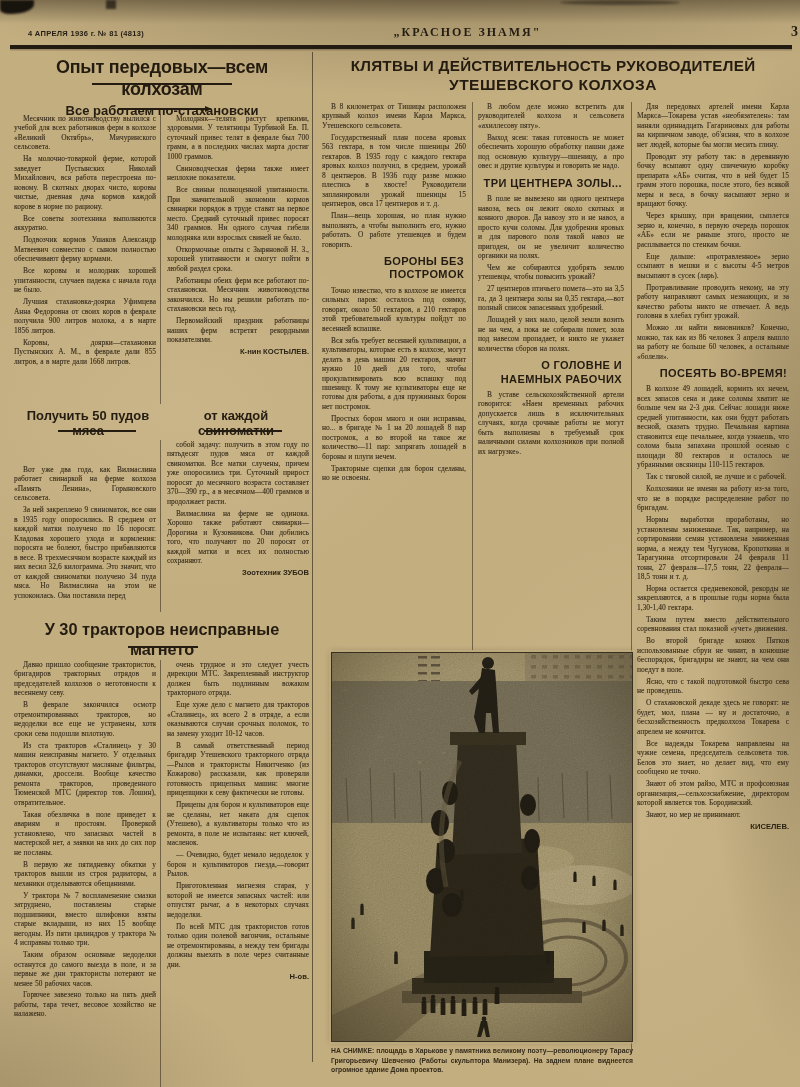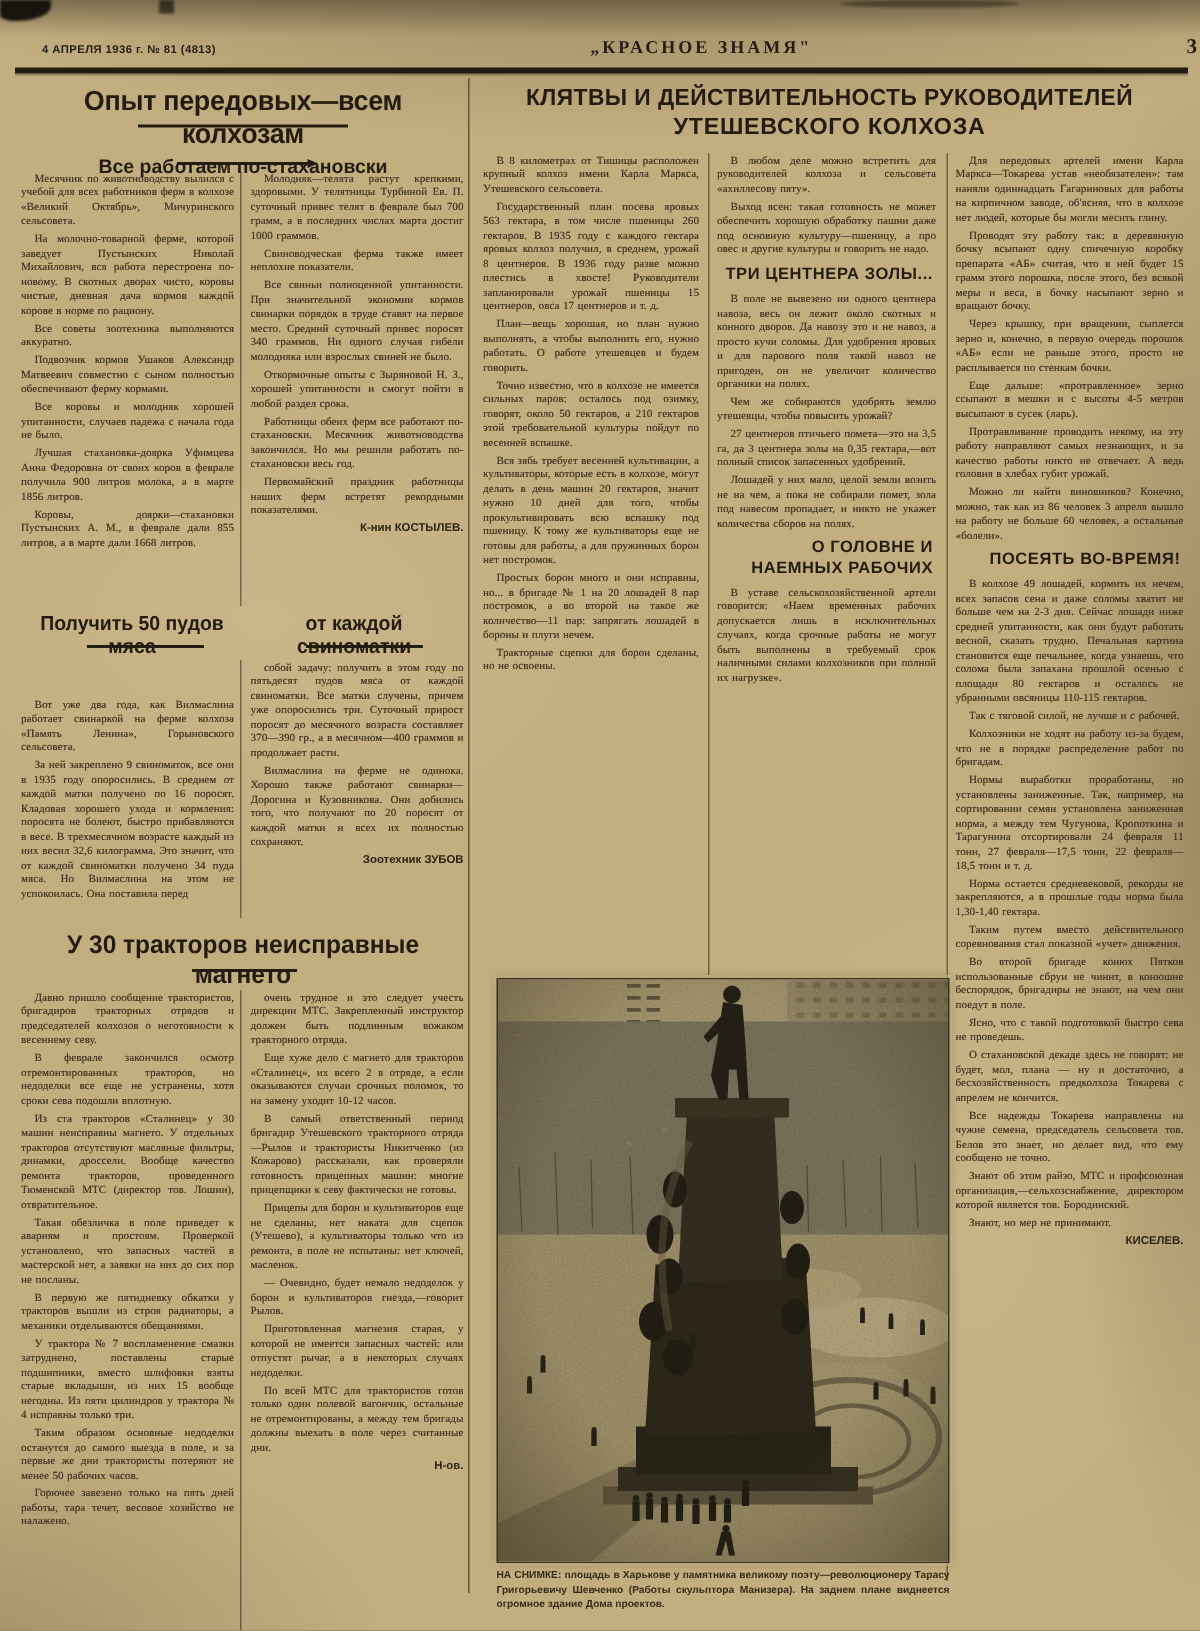--- a/index.html
+++ b/index.html
@@ -148,20 +148,21 @@
 
   <div class="vrule" style="left:472px;top:102px;height:548px;"></div>
   <div class="vrule" style="left:631px;top:102px;height:952px;"></div>
 
   <div class="col" style="left:322px;top:102px;width:144px;height:548px;">
     <div class="plist">
         <p>В 8 километрах от Тишицы расположен крупный колхоз имени Карла Маркса, Утешевского сельсовета.</p>
         <p>Государственный план посева яровых 563 гектара, в том числе пшеницы 260 гектаров. В 1935 году с каждого гектара яровых колхоз получил, в среднем, урожай 8 центнеров. В 1936 году разве можно плестись в хвосте! Руководители запланировали урожай пшеницы 15 центнеров, овса 17 центнеров и т. д.</p>
         <p>План—вещь хорошая, но план нужно выполнять, а чтобы выполнить его, нужно работать. О работе утешевцев и будем говорить.</p>
       </div>
+    <h4 class="sub">БОРОНЫ БЕЗ ПОСТРОМОК</h4>
     <div class="plist">
         <p>Точно известно, что в колхозе не имеется сильных паров: осталось под озимку, говорят, около 50 гектаров, а 210 гектаров этой требовательной культуры пойдут по весенней вспашке.</p>
         <p>Вся зябь требует весенней культивации, а культиваторы, которые есть в колхозе, могут делать в день машин 20 гектаров, значит нужно 10 дней для того, чтобы прокультивировать всю вспашку под пшеницу. К тому же культиваторы еще не готовы для работы, а для пружинных борон нет постромок.</p>
         <p>Простых борон много и они исправны, но... в бригаде № 1 на 20 лошадей 8 пар постромок, а во второй на такое же количество—11 пар: запрягать лошадей в бороны и плуги нечем.</p>
         <p>Тракторные сцепки для борон сделаны, но не освоены.</p>
       </div>
   </div>
 
   <div class="col" style="left:478px;top:102px;width:146px;height:548px;">
     <div class="plist">
@@ -187,21 +188,21 @@
         <p>Проводят эту работу так: в деревянную бочку всыпают одну спичечную коробку препарата «АБ» считая, что в ней будет 15 грамм этого порошка, после этого, без всякой меры и веса, в бочку насыпают зерно и вращают бочку.</p>
         <p>Через крышку, при вращении, сыплется зерно и, конечно, в первую очередь порошок «АБ» если не раньше этого, просто не расплывается по стенкам бочки.</p>
         <p>Еще дальше: «протравленное» зерно ссыпают в мешки и с высоты 4-5 метров высыпают в сусек (ларь).</p>
         <p>Протравливание проводить некому, на эту работу направляют самых незнающих, и за качество работы никто не отвечает. А ведь головня в хлебах губит урожай.</p>
         <p>Можно ли найти виновников? Конечно, можно, так как из 86 человек 3 апреля вышло на работу не больше 60 человек, а остальные «болели».</p>
       </div>
     <h4 class="sub">ПОСЕЯТЬ ВО-ВРЕМЯ!</h4>
     <div class="plist">
         <p>В колхозе 49 лошадей, кормить их нечем, всех запасов сена и даже соломы хватит не больше чем на 2-3 дня. Сейчас лошади ниже средней упитанности, как они будут работать весной, сказать трудно. Печальная картина становится еще печальнее, когда узнаешь, что солома была запахана прошлой осенью с площади 80 гектаров и осталось не убранными овсяницы 110-115 гектаров.</p>
         <p>Так с тяговой силой, не лучше и с рабочей.</p>
-        <p>Колхозники не ходят на работу из-за будем, что не в порядке распределение работ по бригадам.</p>
+        <p>Колхозники не имени на работу из-за того, что не в порядке распределение работ по бригадам.</p>
         <p>Нормы выработки проработаны, но установлены заниженные. Так, например, на сортировании семян установлена заниженная норма, а между тем Чугунова, Кропоткина и Тарагунина отсортировали 24 февраля 11 тонн, 27 февраля—17,5 тонн, 22 февраля—18,5 тонн и т. д.</p>
         <p>Норма остается средневековой, рекорды не закрепляются, а в прошлые годы норма была 1,30-1,40 гектара.</p>
         <p>Таким путем вместо действительного соревнования стал показной «учет» движения.</p>
         <p>Во второй бригаде конюх Пятков использованные сбруи не чинит, в конюшне беспорядок, бригадиры не знают, на чем они поедут в поле.</p>
         <p>Ясно, что с такой подготовкой быстро сева не проведешь.</p>
         <p>О стахановской декаде здесь не говорят: не будет, мол, плана — ну и достаточно, а бесхозяйственность предколхоза Токарева с апрелем не кончится.</p>
         <p>Все надежды Токарева направлены на чужие семена, председатель сельсовета тов. Белов это знает, но делает вид, что ему сообщено не точно.</p>
         <p>Знают об этом райзо, МТС и профсоюзная организация,—сельхозснабжение, директором которой является тов. Бородинский.</p>
         <p>Знают, но мер не принимают.</p>
       </div>

